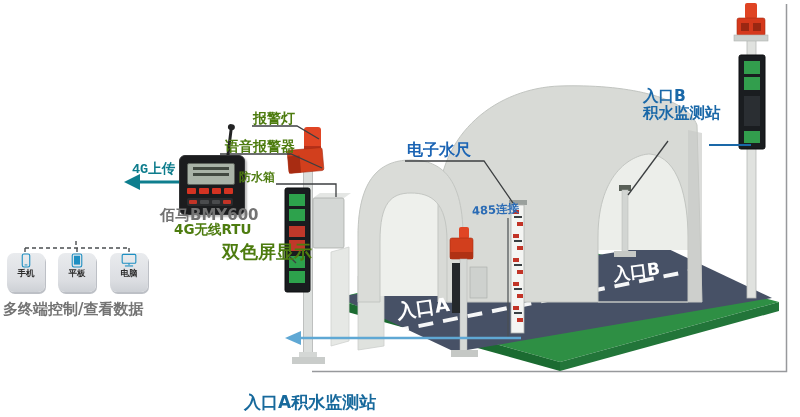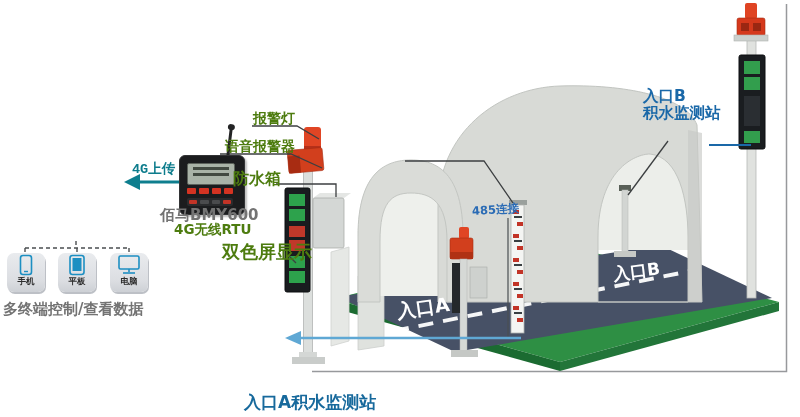--- a/index.html
+++ b/index.html
@@ -11,21 +11,21 @@
   .lbl-teal{color:#0d7c8c;}
   .lbl-red{color:#737373;}
   
   .cloud-tile{position:absolute;left:28px;top:158px;width:97px;height:82px;border-radius:18px;
     background:linear-gradient(145deg,#f4f5f7 0%,#e4e6ea 55%,#d4d7dc 100%);
     box-shadow:3px 4px 0 #bfc2c8, inset 0 -2px 3px #c8cbd1;}
   
   .tile{position:absolute;top:253px;width:38px;height:39px;border-radius:7px;
     background:linear-gradient(180deg,#e9ebee 0%,#dcdee2 70%,#cdd0d5 100%);
     box-shadow:1px 2px 0 #bdc0c6;display:flex;flex-direction:column;align-items:center;justify-content:flex-end;}
-  .tile .t-label{font-size:8.5px;font-weight:bold;color:#2c2c2c;line-height:10px;padding-bottom:6px;}
+  .tile .t-label{font-size:8.5px;font-weight:bold;color:#2c2c2c;line-height:10px;padding-bottom:14px;}
   .tile svg{position:static;}
   
   .rtu{position:absolute;left:179px;top:155px;width:64px;height:58px;background:#1b1c1e;
     border-radius:6px;border:1px solid #323335;box-shadow:2px 2px 2px rgba(0,0,0,.25);}
   .rtu .screen{position:absolute;left:7px;top:7px;width:46px;height:20px;background:#a9b3a7;
     border:1px solid #5c625b;border-radius:2px;}
   .rtu .screen i{display:block;height:3px;background:#424a41;margin:3px 5px 0 5px;}
   .rtu .ledrow{position:absolute;left:7px;top:32px;width:46px;height:6px;display:flex;gap:3px;}
   .rtu .ledrow b{flex:1;background:#d43322;border-radius:1px;}
   .rtu .btnrow{position:absolute;left:7px;top:42px;width:46px;height:8px;background:#2a2b2d;border-radius:2px;
@@ -226,23 +226,24 @@
         <b class="r"></b>
       </div>
   </div>
 
   <div class="lbl lbl-teal" style="left:132px;top:160px;font-size:13.5px;font-family:Liberation Mono, monospace;">4G上传</div>
   <div class="lbl lbl-red" style="left:160px;top:206px;font-size:15px;">佰马BMY600</div>
   <div class="lbl" style="left:174px;top:221px;font-size:13.5px;">4G无线RTU</div>
 
   <div class="lbl lbl-black" style="left:253px;top:110px;">报警灯</div>
   <div class="lbl lbl-black" style="left:225px;top:138px;">语音报警器</div>
-  <div class="lbl lbl-black" style="left:233px;top:169px;font-size:16px;">防水箱</div>
+  <div class="lbl lbl-black" style="left:239px;top:169px;font-size:12px;">防水箱</div>
   <div class="lbl lbl-black" style="left:222px;top:240px;font-size:18px;">双色屏显示</div>
 
+  <div class="lbl" style="left:407px;top:140px;font-size:16px;color:#1b64b4;">电子水尺</div>
   <div class="lbl" style="left:472px;top:204px;font-size:11.5px;color:#2a6bb5;transform:rotate(-4deg);transform-origin:left center;">485连接</div>
 
   <div style="position:absolute;left:643px;top:88px;line-height:16.5px;font-weight:bold;font-size:15.5px;color:#1a68a8;white-space:nowrap;">
     <div>入口B</div>
     <div>积水监测站</div>
   </div>
   <div class="lbl" style="left:244px;top:391px;font-size:17px;color:#17699c;">入口A积水监测站</div>
 
 </div>
 

